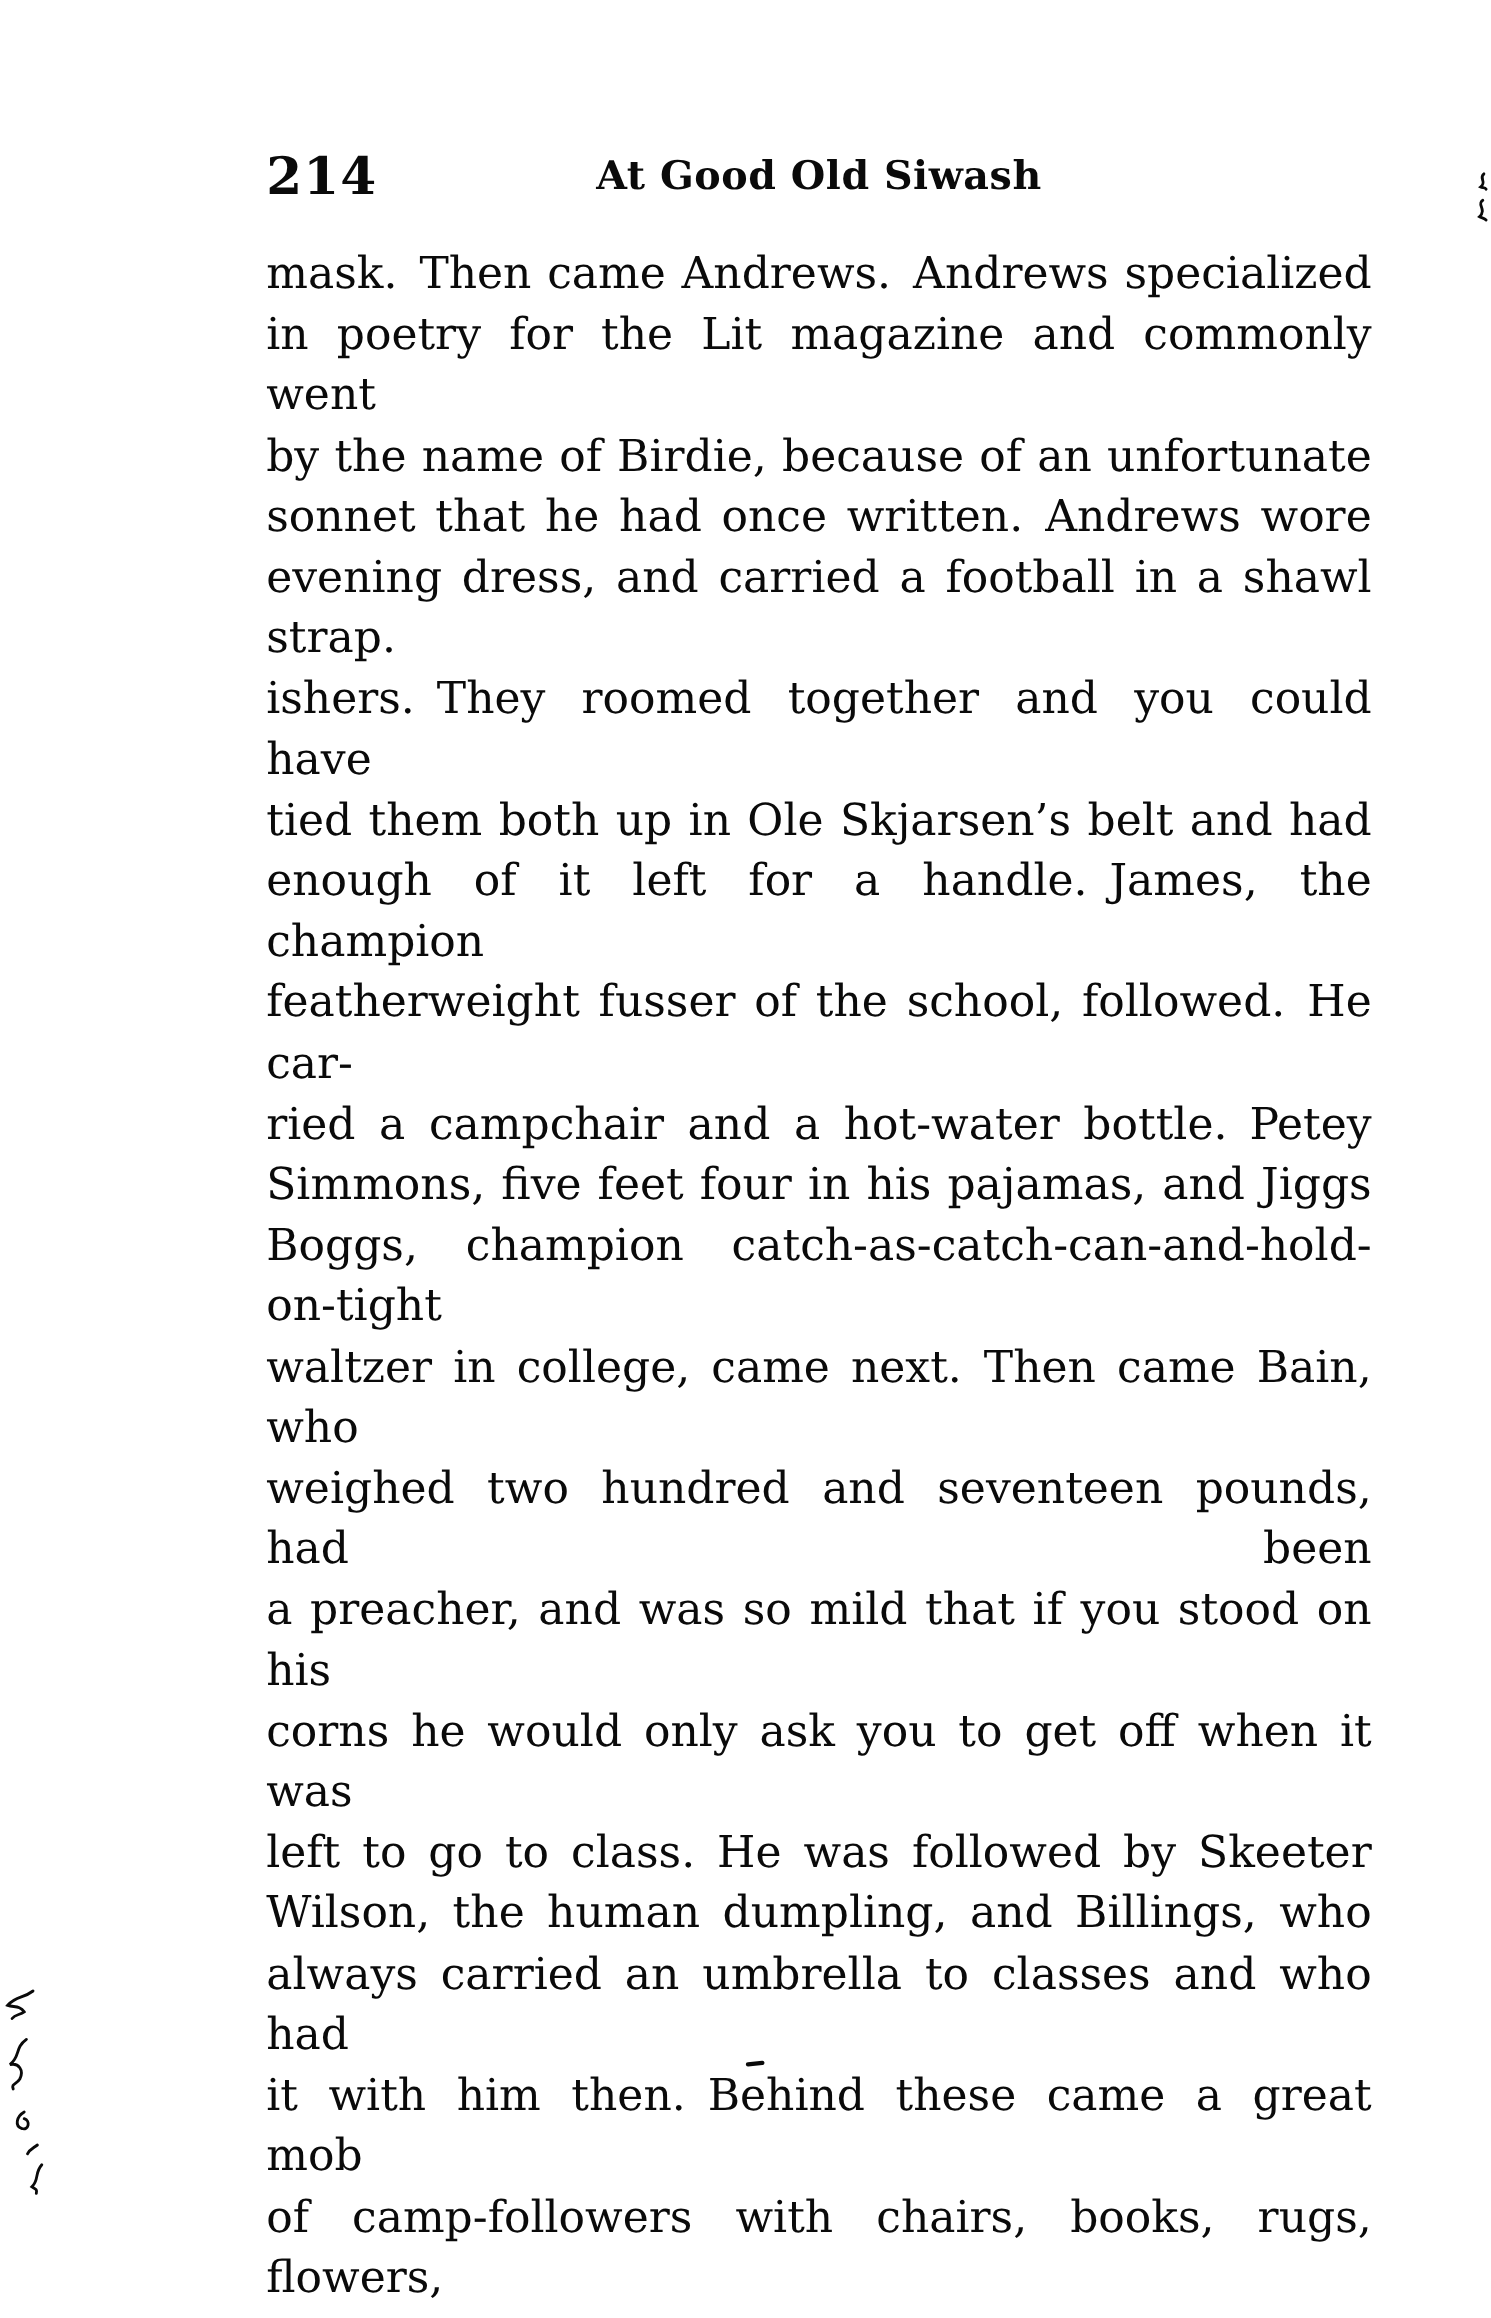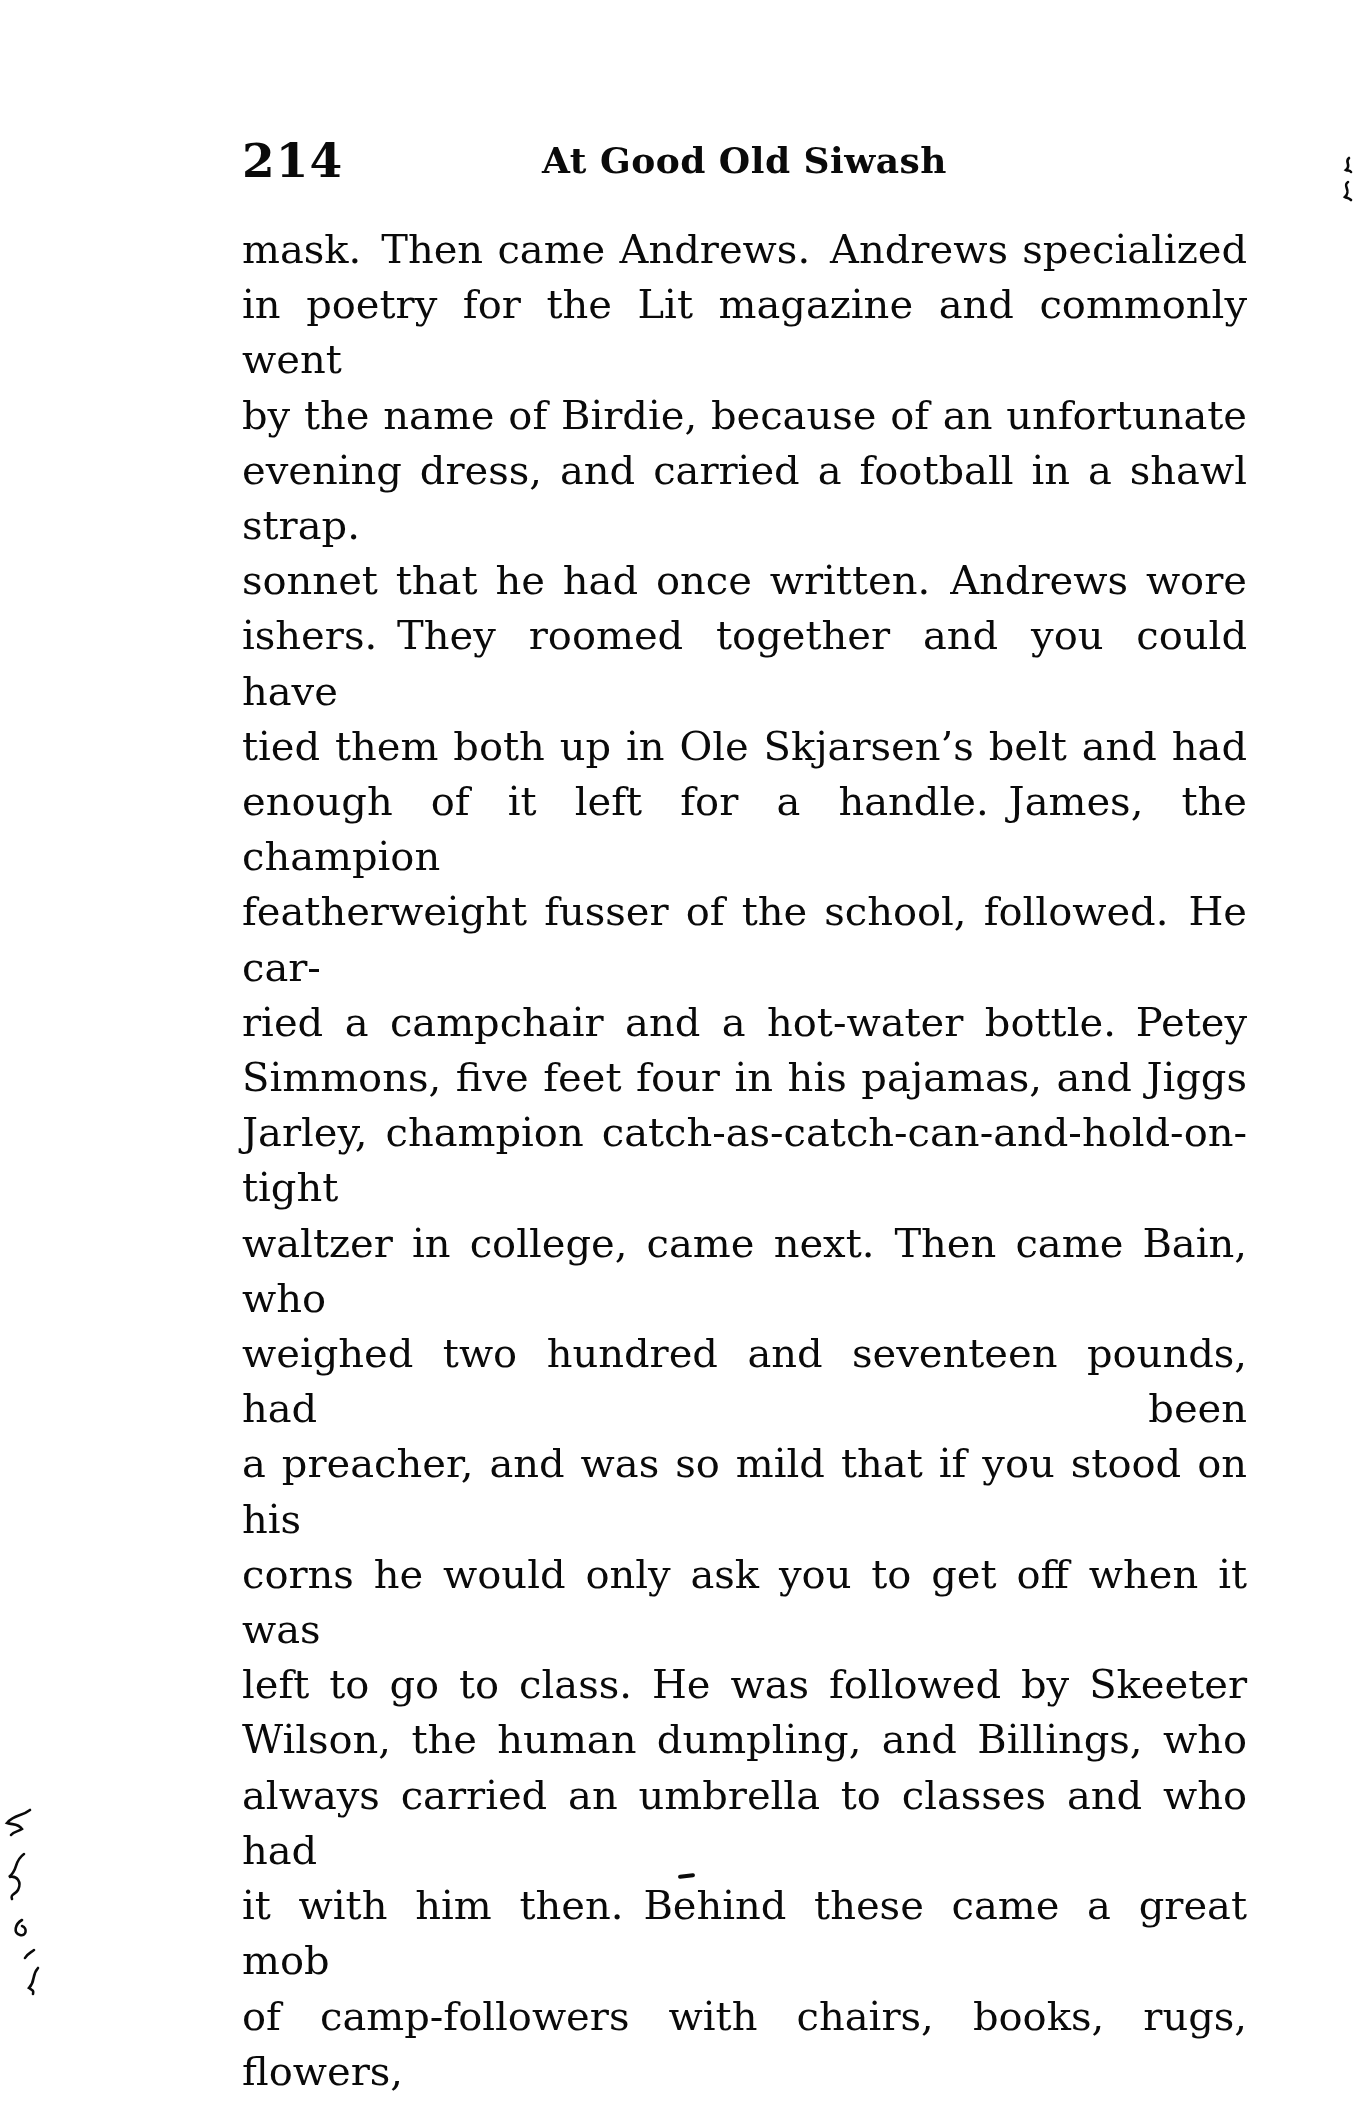--- a/index.html
+++ b/index.html
@@ -94,29 +94,29 @@
 
   <div class="header">
     <div class="page-number">214</div>
     <div class="running-title">At Good Old Siwash</div>
   </div>
 
   <div class="text-block">
       <div class="line">mask. Then came Andrews. Andrews specialized</div>
       <div class="line">in poetry for the Lit magazine and commonly went</div>
       <div class="line">by the name of Birdie, because of an unfortunate</div>
+      <div class="line">sonnet that he had once written. Andrews wore</div>
       <div class="line">evening dress, and carried a football in a shawl strap.</div>
-      <div class="line">sonnet that he had once written. Andrews wore</div>
       <div class="line">ishers. They roomed together and you could have</div>
       <div class="line">tied them both up in Ole Skjarsen’s belt and had</div>
       <div class="line">enough of it left for a handle. James, the champion</div>
       <div class="line">featherweight fusser of the school, followed. He car-</div>
       <div class="line">ried a campchair and a hot-water bottle. Petey</div>
       <div class="line">Simmons, five feet four in his pajamas, and Jiggs</div>
-      <div class="line">Jarley, champion catch-as-catch-can-and-hold-on-tight</div>
+      <div class="line">Boggs, champion catch-as-catch-can-and-hold-on-tight</div>
       <div class="line">waltzer in college, came next. Then came Bain, who</div>
       <div class="line">weighed two hundred and seventeen pounds, had been</div>
       <div class="line">a preacher, and was so mild that if you stood on his</div>
       <div class="line">corns he would only ask you to get off when it was</div>
       <div class="line">left to go to class. He was followed by Skeeter</div>
       <div class="line">Wilson, the human dumpling, and Billings, who</div>
       <div class="line">always carried an umbrella to classes and who had</div>
       <div class="line">it with him then. Behind these came a great mob</div>
       <div class="line">of camp-followers with chairs, books, rugs, flowers,</div>
     </div>

